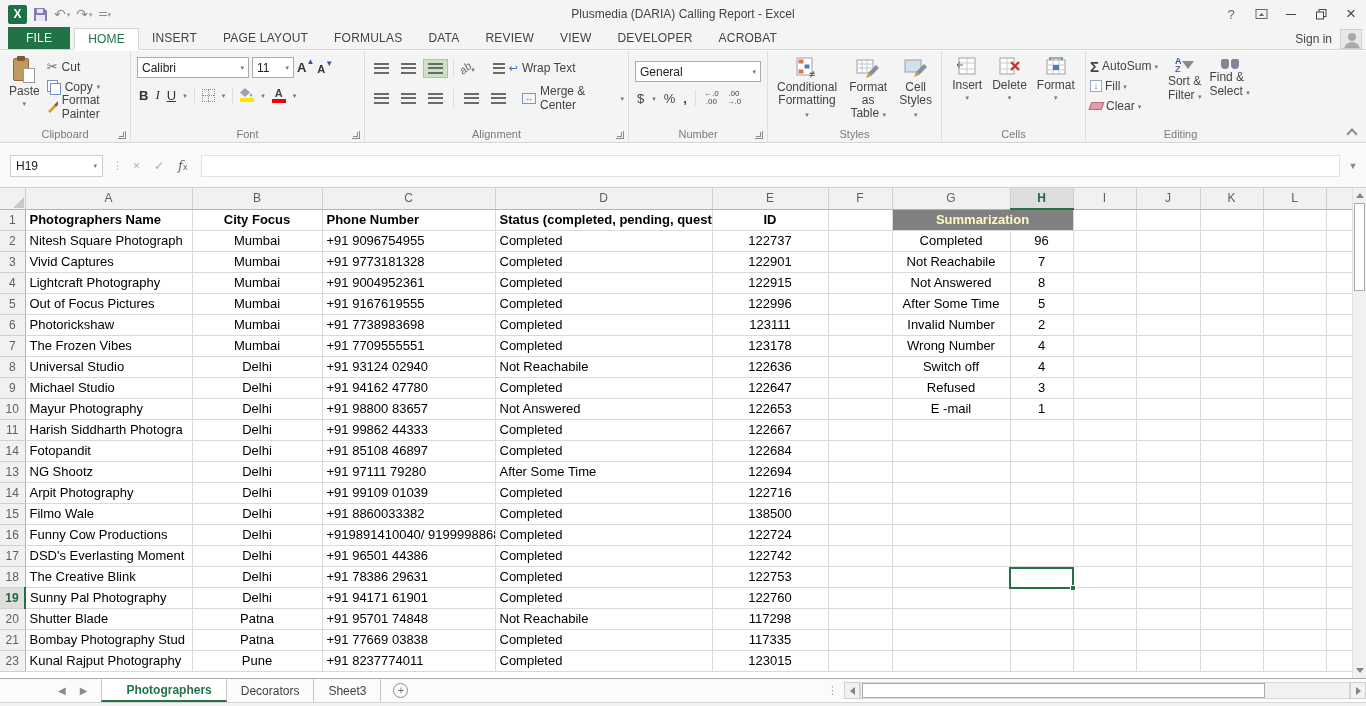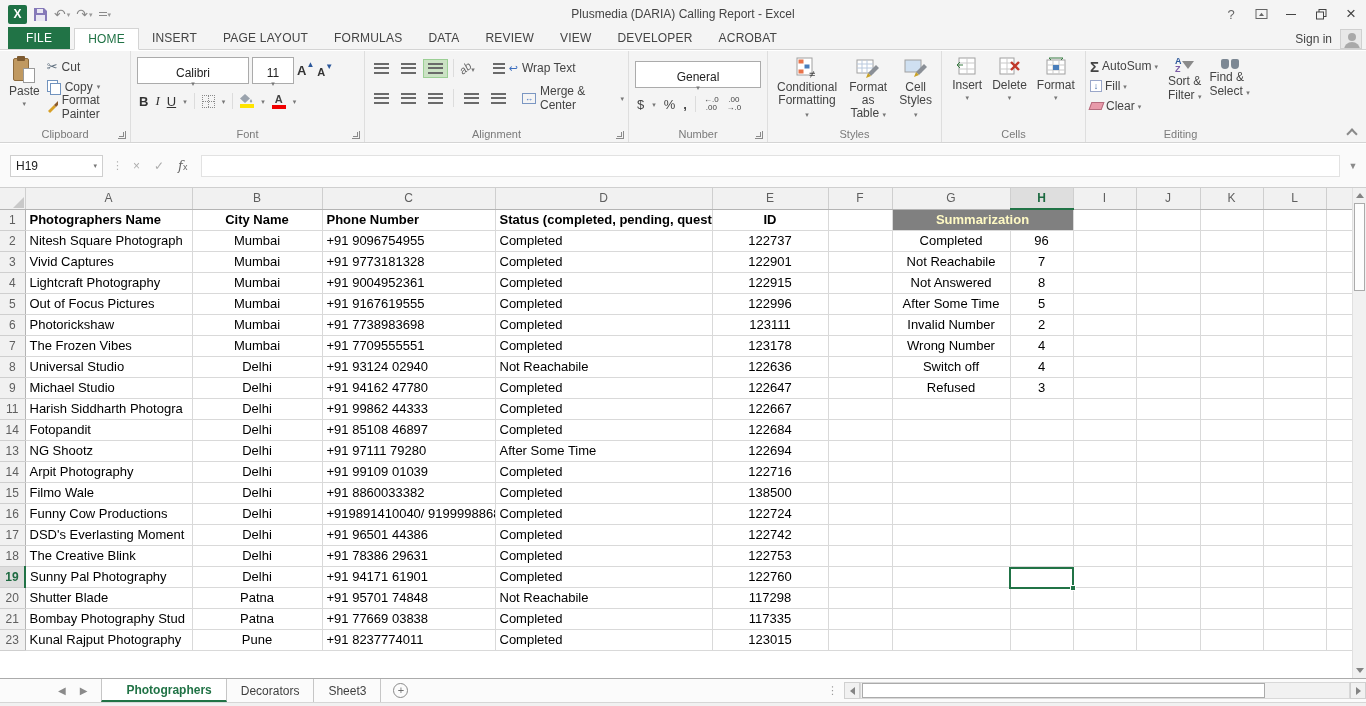--- a/index.html
+++ b/index.html
@@ -49,21 +49,21 @@
   .clipico .clip{position:absolute;left:4px;top:-1px;width:8px;height:5px;background:#7d5a30;border-radius:1px;}
   .clipico .page{position:absolute;right:0;bottom:0;width:12px;height:15px;background:#fff;border:1px solid #9a9a9a;}
   .scissors{color:#5f6f7f;font-size:13px;}
   .copyico{position:relative;width:12px;height:13px;margin-right:2px;}
   .copyico::before,.copyico::after{content:"";position:absolute;width:9px;height:10px;background:#fff;border:1px solid #7193be;}
   .copyico::before{left:0;top:0;}
   .copyico::after{left:3px;top:3px;}
   .brushico{width:14px;height:13px;}
 
   
-  .combo{display:flex;align-items:center;justify-content:space-between;background:#fff;border:1px solid #ababab;height:27px;padding:8px 4px;font-size:12px;color:#222;flex-direction:column;}
+  .combo{display:flex;align-items:center;justify-content:space-between;background:#fff;border:1px solid #ababab;height:21px;padding:0 4px;font-size:12px;color:#222;}
   .fontrow{display:flex;align-items:center;gap:3px;margin:2px 0 6px 2px;}
   .fmtrow{display:flex;align-items:center;gap:7px;margin-left:4px;height:22px;}
   .bB{font-weight:bold;font-size:13px;color:#333;}
   .bI{font-style:italic;font-family:"Liberation Serif",serif;font-size:13px;color:#333;}
   .bU{text-decoration:underline;font-size:13px;color:#333;}
   .grow-a{font-size:13px;font-weight:bold;color:#333;position:relative;}
   .grow-a sup{color:#2b579a;font-size:8px;position:relative;top:-3px;left:0px;}
   .shrink-a{font-size:11px;font-weight:bold;color:#333;}
   .shrink-a sup{color:#2b579a;font-size:8px;position:relative;top:-2px;}
   .bordico{width:13px;height:13px;border:1px dotted #8a8a8a;position:relative;}
@@ -530,21 +530,21 @@
           <th class="">J</th>
           <th class="">K</th>
           <th class="">L</th>
           <th></th>
         </tr>
       </thead>
       <tbody>
         <tr>
           <th class="rh">1</th>
           <td class="tl hd">Photographers Name</td>
-          <td class="tc hd">City Name</td>
+          <td class="tc hd">City Focus</td>
           <td class="tl hd">Phone Number</td>
           <td class="tl hd">Status (completed, pending, quest</td>
           <td class="tc hd">ID</td>
           <td class="tl"></td>
           <td class="sum" colspan="2">Summarization</td>
           <td class="tl"></td>
           <td class="tl"></td>
           <td class="tl"></td>
           <td class="tl"></td>
           <td></td>
@@ -664,20 +664,36 @@
         <tr>
           <th class="rh">9</th>
           <td class="tl">Michael Studio</td>
           <td class="tc">Delhi</td>
           <td class="tl">+91 94162 47780</td>
           <td class="tl">Completed</td>
           <td class="tc">122647</td>
           <td class="tl"></td>
           <td class="tc">Refused</td>
           <td class="tc">3</td>
+          <td class="tl"></td>
+          <td class="tl"></td>
+          <td class="tl"></td>
+          <td class="tl"></td>
+          <td></td>
+        </tr>
+        <tr>
+          <th class="rh">10</th>
+          <td class="tl">Mayur Photography</td>
+          <td class="tc">Delhi</td>
+          <td class="tl">+91 98800 83657</td>
+          <td class="tl">Not Answered</td>
+          <td class="tc">122653</td>
+          <td class="tl"></td>
+          <td class="tc">E -mail</td>
+          <td class="tc">1</td>
           <td class="tl"></td>
           <td class="tl"></td>
           <td class="tl"></td>
           <td class="tl"></td>
           <td></td>
         </tr>
         <tr>
           <th class="rh">11</th>
           <td class="tl">Harish Siddharth Photogra</td>
           <td class="tc">Delhi</td>

